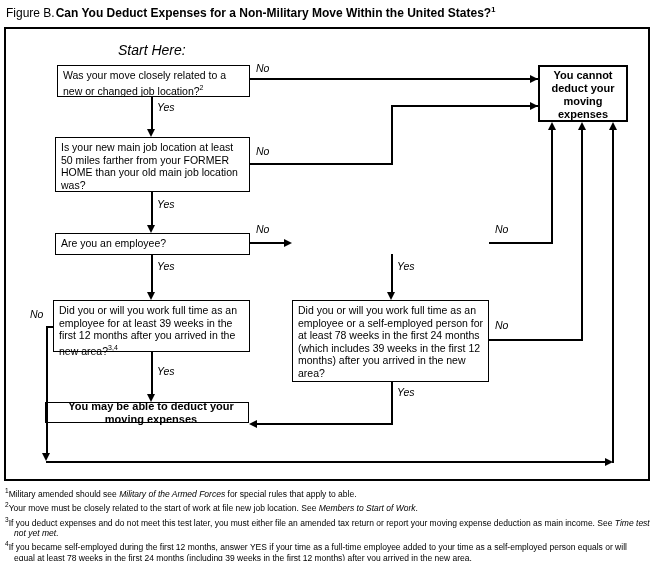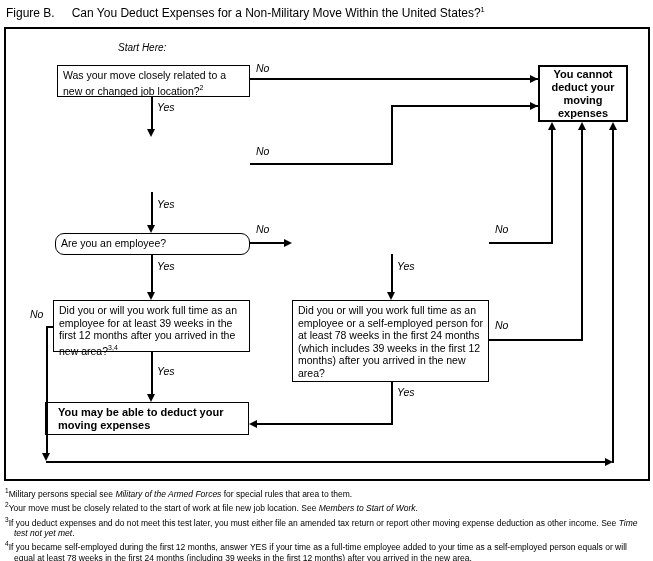--- a/index.html
+++ b/index.html
@@ -1,36 +1,36 @@
 <!DOCTYPE html>
 <html><head>
 <meta charset="utf-8">
 <style>
   html,body{margin:0;padding:0;background:#fff;}
   #page{position:relative;width:653px;height:561px;background:#fff;color:#000;
         font-family:"Liberation Sans",sans-serif;overflow:hidden;}
   .title{position:absolute;left:6px;top:5px;font-size:12px;white-space:nowrap;}
-  .title .fig{font-weight:normal;margin-right:9px;}
-  .title .main{font-weight:normal;margin-left:8px;}
+  .title .fig{font-weight:normal;margin-right:1px;}
+  .title .main{font-weight:bold;}
   .title sup{font-size:7.5px;}
   .frame{position:absolute;left:4px;top:27px;width:646px;height:454px;
          border:2px solid #000;box-sizing:border-box;background:#fff;}
   .box{position:absolute;background:#fff;border:1px solid #000;box-sizing:border-box;
        font-size:10.5px;line-height:12.5px;padding:3px 5px;}
   .box sup{font-size:7px;}
   .cannot{border-width:2px;font-weight:bold;font-size:11px;line-height:13px;
-          display:flex;align-items:center;justify-content:center;text-align:center;
-          padding:18px 6px;}
+          display:flex;justify-content:center;text-align:center;
+          padding:2px 6px;}
   .deduct{font-weight:bold;font-size:11px;line-height:13px;
           display:flex;align-items:center;padding:2px 4px 2px 12px;}
   .hl,.vl{position:absolute;background:#000;}
   .hl{height:2px;}
   .vl{width:2px;}
   .lab{position:absolute;font-style:italic;font-size:10.5px;white-space:nowrap;}
-  .start{font-style:italic;font-size:10px;}
+  .start{font-style:italic;font-size:14px;}
   .arr{position:absolute;width:0;height:0;}
   .a-r{border-top:4px solid transparent;border-bottom:4px solid transparent;border-left:8px solid #000;}
   .a-l{border-top:4px solid transparent;border-bottom:4px solid transparent;border-right:8px solid #000;}
   .a-u{border-left:4px solid transparent;border-right:4px solid transparent;border-bottom:8px solid #000;}
   .a-d{border-left:4px solid transparent;border-right:4px solid transparent;border-top:8px solid #000;}
   .foot{position:absolute;left:5px;top:486px;width:645px;font-size:8.5px;line-height:10.5px;}
   .fn{padding-left:9px;text-indent:-9px;margin-bottom:1px;}
   .fn sup{font-size:6.5px;}
 </style>
 </head>
@@ -41,29 +41,30 @@
   <div class="title">
     <span class="fig">Figure B.</span><span class="main"><span>Can You Deduct Expenses for a Non-Military Move Within the United States?</span><sup>1</sup></span>
   </div>
 
   <div class="frame"></div>
 
   <div class="lab start" style="left:118px;top:42px;">Start Here:</div>
 
   <div class="box" style="left:57px;top:65px;width:193px;height:32px;"><span>Was your move closely related to a new or changed job location?</span><sup>2</sup></div>
 
+  <div class="box" style="left:55px;top:137px;width:195px;height:55px;"><span>Is your new main job location at least 50 miles farther from your FORMER HOME than your old main job location was?</span></div>
 
-  <div class="box" style="left:55px;top:233px;width:195px;height:22px;border-radius:9px;"><span>Are you an employee?</span></div>
+  <div class="box" style="left:55px;top:233px;width:195px;height:22px;"><span>Are you an employee?</span></div>
 
 
   <div class="box" style="left:53px;top:300px;width:197px;height:52px;"><span>Did you or will you work full time as an employee for at least 39 weeks in the first 12 months after you arrived in the new area?</span><sup>3,4</sup></div>
 
   <div class="box" style="left:292px;top:300px;width:197px;height:82px;"><span>Did you or will you work full time as an employee or a self-employed person for at least 78 weeks in the first 24 months (which includes 39 weeks in the first 12 months) after you arrived in the new area?</span></div>
 
-  <div class="box deduct" style="left:45px;top:402px;width:204px;height:33px;">
+  <div class="box deduct" style="left:45px;top:402px;width:204px;height:21px;text-align:center;">
       <span>You may be able to deduct your moving expenses</span>
     </div>
 
   <div class="box cannot" style="left:538px;top:65px;width:90px;height:57px;">
       <span>You cannot deduct your moving expenses</span>
     </div>
 
   <div class="hl" style="left:250px;top:78px;width:288px;"></div>
   <div class="vl" style="left:151px;top:97px;height:32px;"></div>
 
@@ -112,19 +113,19 @@
   <div class="lab" style="left:256px;top:223px;">No</div>
   <div class="lab" style="left:157px;top:260px;">Yes</div>
   <div class="lab" style="left:495px;top:223px;">No</div>
   <div class="lab" style="left:397px;top:260px;">Yes</div>
   <div class="lab" style="left:30px;top:308px;">No</div>
   <div class="lab" style="left:157px;top:365px;">Yes</div>
   <div class="lab" style="left:495px;top:319px;">No</div>
   <div class="lab" style="left:397px;top:386px;">Yes</div>
 
   <div class="foot">
-    <div class="fn"><sup>1</sup><span>Military persons special see </span><i>Military of the Armed Forces</i><span> for special rules that area to them.</span></div>
+    <div class="fn"><sup>1</sup><span>Military amended should see </span><i>Military of the Armed Forces</i><span> for special rules that apply to able.</span></div>
     <div class="fn"><sup>2</sup><span>Your move must be closely related to the start of work at file new job location. See </span><i>Members to Start of Work</i><span>.</span></div>
-    <div class="fn"><sup>3</sup><span>If you deduct expenses and do not meet this test later, you must either file an amended tax return or report other moving expense deduction as other income. See </span><i>Time test not yet met</i><span>.</span></div>
+    <div class="fn"><sup>3</sup><span>If you deduct expenses and do not meet this test later, you must either file an amended tax return or report your moving expense deduction as main income. See </span><i>Time test not yet met</i><span>.</span></div>
     <div class="fn"><sup>4</sup><span>If you became self-employed during the first 12 months, answer YES if your time as a full-time employee added to your time as a self-employed person equals or will equal at least 78 weeks in the first 24 months (including 39 weeks in the first 12 months) after you arrived in the new area.</span><i></i><span></span></div>
   </div>
 
 </div>
 
 </body></html>

